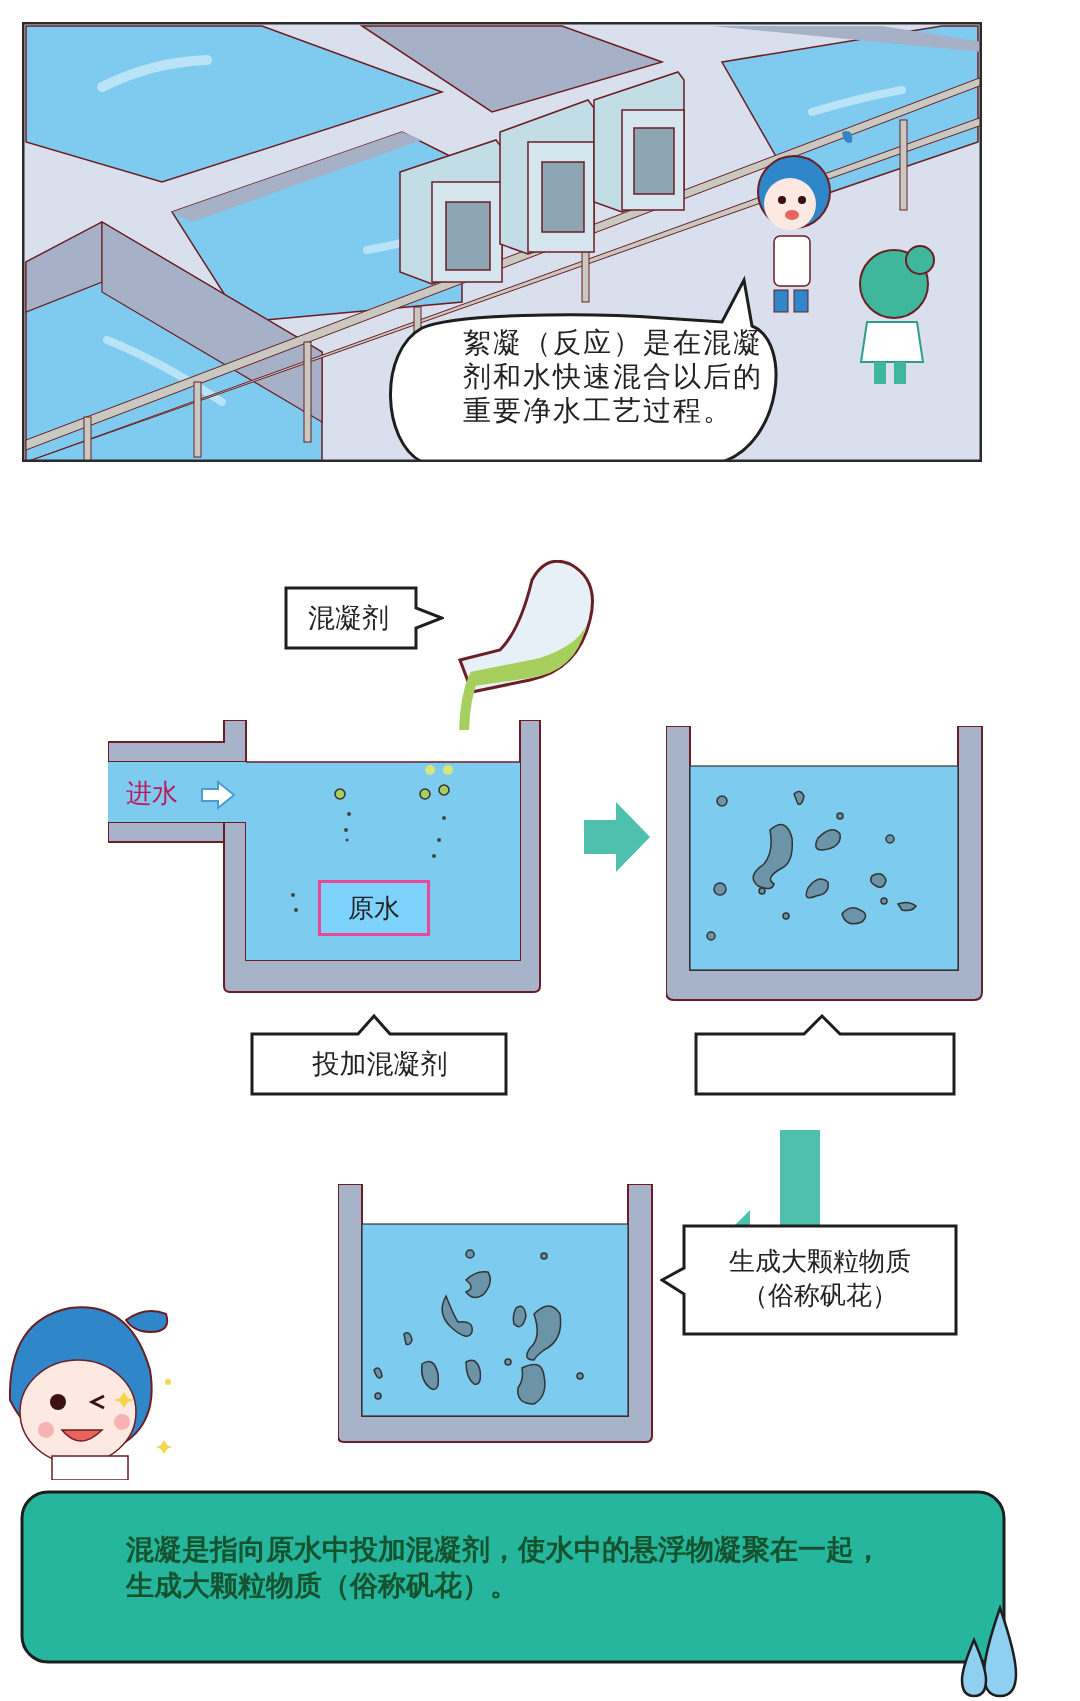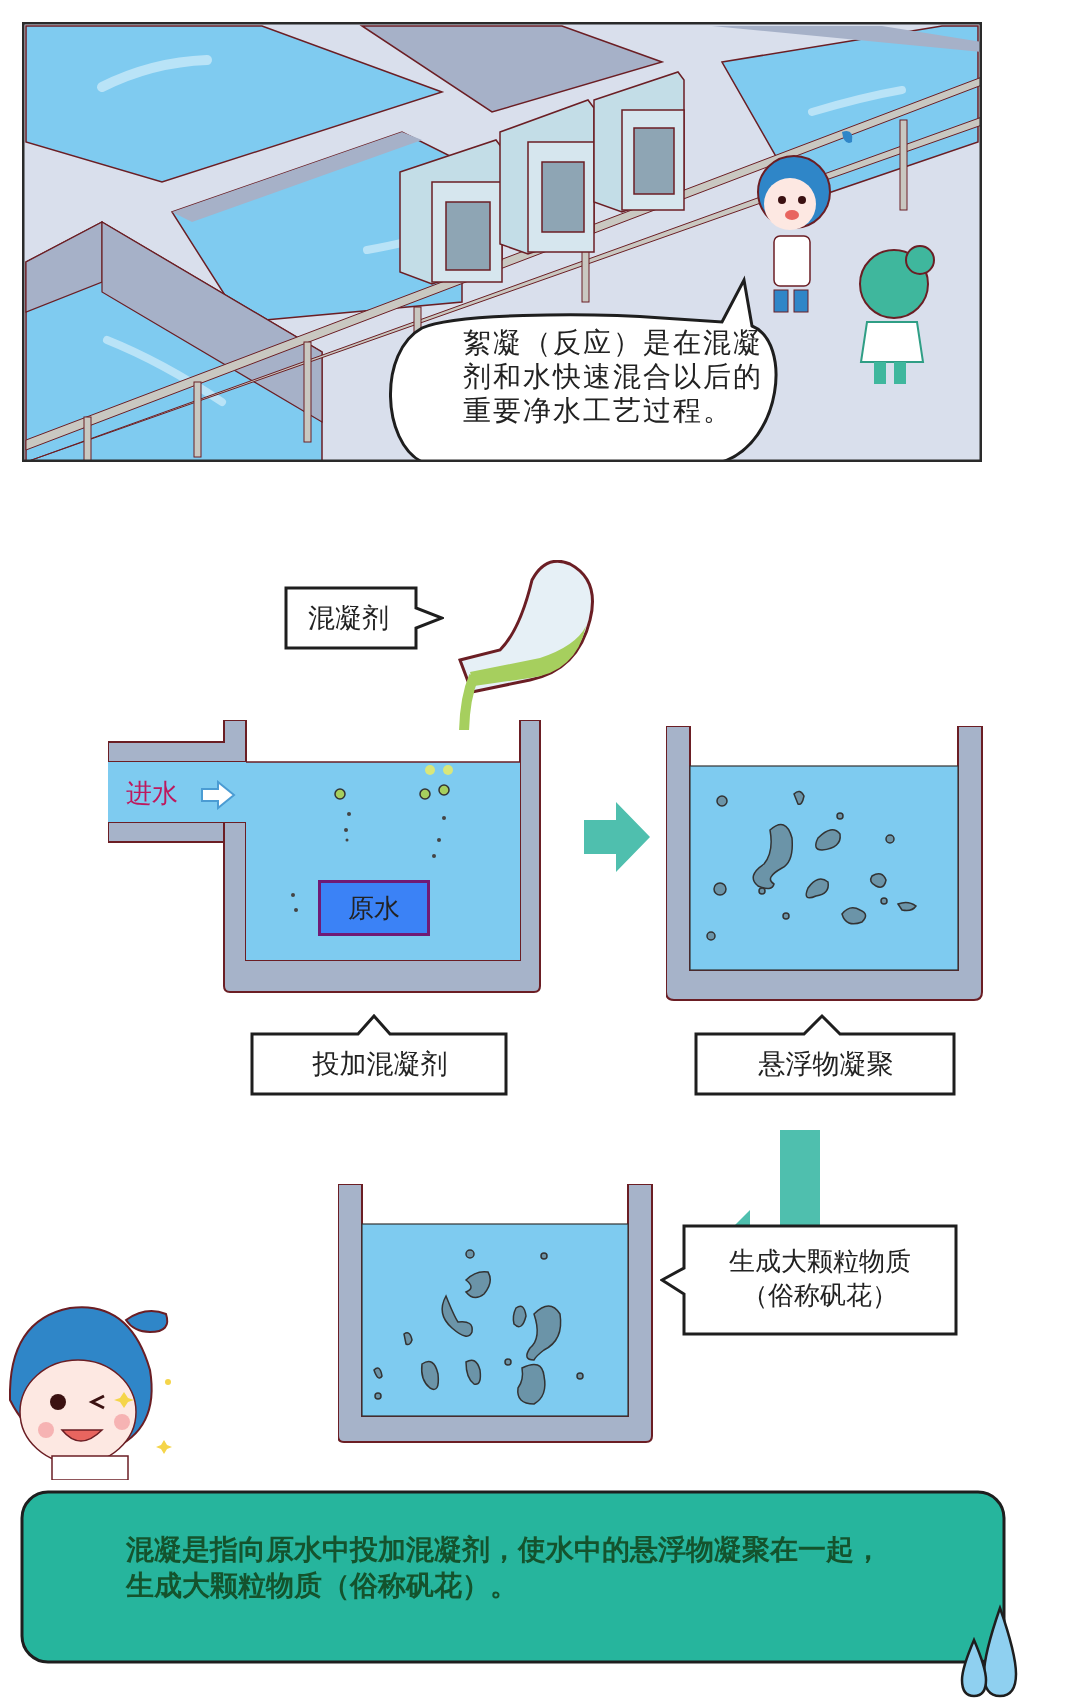--- a/index.html
+++ b/index.html
@@ -1,19 +1,19 @@
 <!DOCTYPE html>
 <html><head>
 <meta charset="utf-8">
 <style>
   html,body{margin:0;padding:0;background:#ffffff;}
   body{width:1080px;height:1701px;position:relative;overflow:hidden;font-family:"DejaVu Sans","Liberation Sans",sans-serif;color:#222;}
   .abs{position:absolute;}
   svg{display:block;}
-  .label-box{position:absolute;background:#3b82f6;border:3px solid #701a75;box-sizing:border-box;display:flex;align-items:center;justify-content:center;font-size:26px;color:#222;line-height:1.25;text-align:center;}
+  .label-box{position:absolute;background:#7dd3fc;border:3px solid #ec4899;box-sizing:border-box;display:flex;align-items:center;justify-content:center;font-size:26px;color:#222;line-height:1.25;text-align:center;}
   .speech-text{position:absolute;font-size:28px;line-height:34px;color:#222;letter-spacing:2px;margin-left:25px;}
   .summary-text{position:absolute;left:126px;top:1532px;width:820px;font-size:28px;line-height:36px;color:#14532d;font-weight:bold;}
   .inlet-label{position:absolute;font-size:26px;color:#be185d;}
 </style>
 </head>
 <body>
 
 <div class="abs" style="left:22px;top:22px;width:960px;height:440px;">
   <svg width="960" height="440" viewBox="0 0 960 440">
     <rect x="0" y="0" width="960" height="440" fill="#d9dfec"></rect>
@@ -167,21 +167,20 @@
       <circle cx="218" cy="175" r="3"></circle>
     <circle cx="224" cy="113" r="4"></circle>
       <circle cx="174" cy="90" r="3"></circle>
   </g>
 </svg>
 
 <div class="abs" style="left:694px;top:1012px;width:264px;height:86px;">
   <svg width="264" height="86" viewBox="0 0 264 86">
     <path d="M2,22 H110 L128,4 L146,22 H260 V82 H2 Z" fill="#fff" stroke="#1e1e1e" stroke-width="3"></path>
   </svg>
-  <div class="abs" style="left:0;top:34px;width:264px;text-align:center;font-size:27px;">悬浮物凝聚</div>
 </div>
 
 <svg class="abs" style="left:712px;top:1130px;" width="110" height="156" viewBox="0 0 110 156">
   <path d="M68,0 H108 V140 H38 V156 L0,118 L38,80 V100 H68 Z" fill="#4fbfae"></path>
 </svg>
 
 <svg class="abs" style="left:338px;top:1184px;" width="316" height="260" viewBox="0 0 316 260">
   <path d="M0,0 H24 V232 H290 V0 H314 V252 Q314,258 308,258 H6 Q0,258 0,252 Z" fill="#a6b3c9" stroke="#6b1e24" stroke-width="2"></path>
   <rect x="24" y="40" width="266" height="192" fill="#7ecbf0" stroke="#333" stroke-width="1.2"></rect>
   <g fill="#6b94a8" stroke="#333" stroke-width="1.5">

